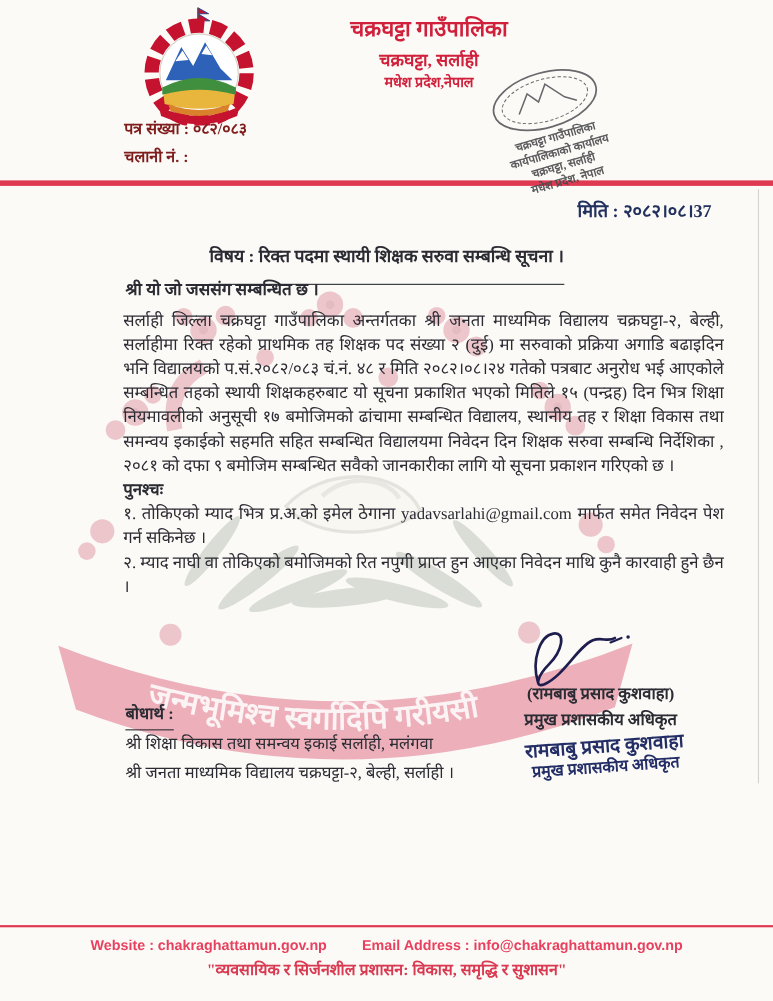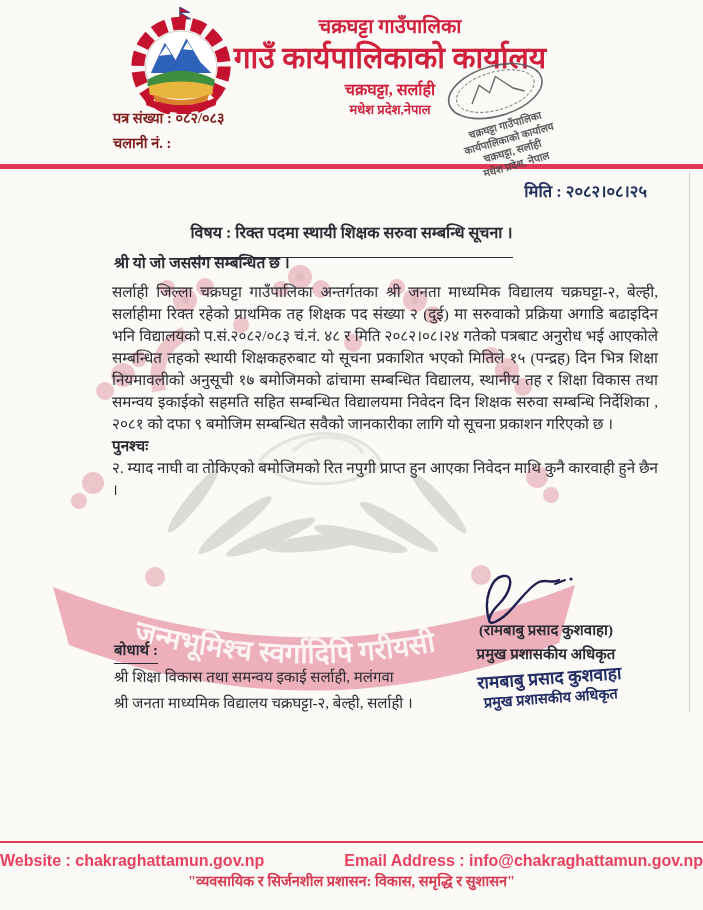--- a/index.html
+++ b/index.html
@@ -38,23 +38,23 @@
         font-weight:bold;font-size:15px;z-index:2;}
   .name-stamp{position:absolute;left:424px;top:668px;width:252px;text-align:center;
         color:#232d66;transform:rotate(-4deg);font-weight:bold;z-index:2;}
   .ns1{font-size:17.5px;line-height:1.2;}
   .ns2{font-size:14.5px;line-height:1.25;}
   
   .bodhartha{position:absolute;left:114px;top:637px;font-size:15px;line-height:26px;z-index:2;}
   .bodhartha .label{font-weight:bold;border-bottom:1.5px solid #2b2b33;display:inline-block;}
   
   .f-rule{position:absolute;left:0;top:841px;width:703px;height:2px;background:#e03a52;z-index:2;}
-  .f-links{position:absolute;left:0;top:852px;width:703px;display:flex;justify-content:space-between;
+  .f-links{position:absolute;left:0;top:852px;width:703px;display:flex;justify-content:center;
         gap:32px;color:#e8405e;font-family:"Liberation Sans","DejaVu Sans",sans-serif;
-        font-weight:bold;font-size:16px;z-index:2;}
+        font-weight:bold;font-size:13px;z-index:2;}
   .f-slogan{position:absolute;left:0;top:870px;width:703px;text-align:center;color:#d93a52;
         font-weight:bold;font-size:14.5px;z-index:2;}
   
   .watermark{position:absolute;left:35px;top:255px;z-index:1;pointer-events:none;}
   .scan-edge{position:absolute;right:13px;top:172px;height:540px;width:1px;
         background:rgba(110,110,110,.28);z-index:4;}
 </style>
 </head>
 <body>
 
@@ -126,21 +126,20 @@
       <path d="M30,46 l6,-9 5,8 z M52,40 l4,-7 5,8 z" fill="#ffffff"></path>
       <path d="M19,68 Q50,52 81,68 L81,74 L19,74 Z" fill="#3f8f3f"></path>
       <path d="M20,74 Q50,66 80,74 L79,82 Q50,90 21,82 Z" fill="#e8b63c"></path>
       <path d="M24,82 Q50,92 76,82 L74,88 Q50,96 26,88 Z" fill="#d9822b"></path>
     </g>
     <path d="M16,84 Q50,100 84,84 L82,92 Q50,106 18,92 Z" fill="#c4122f"></path>
   </svg>
 
   <div class="head-center">
     <div class="m-name">चक्रघट्टा गाउँपालिका</div>
-    <div class="office">गाउँ कार्यपालिकाको कार्यालय</div>
     <div class="addr1">चक्रघट्टा, सर्लाही</div>
     <div class="addr2">मधेश प्रदेश,नेपाल</div>
   </div>
 
   <div class="round-stamp">
     <svg width="104" height="56" viewBox="0 0 104 56">
       <ellipse cx="52" cy="28" rx="48" ry="25" fill="none" stroke="#55555a" stroke-width="1.6"></ellipse>
       <ellipse cx="52" cy="28" rx="40" ry="19" fill="none" stroke="#55555a" stroke-width="0.9" stroke-dasharray="3 2"></ellipse>
       <path d="M26,34 L38,18 L46,28 L56,14 L70,30 L80,36" fill="none" stroke="#55555a" stroke-width="1.4"></path>
     </svg>
@@ -150,30 +149,31 @@
     <div>मधेश प्रदेश, नेपाल</div>
   </div>
 
   <div class="refs">
     <div>पत्र संख्या : ०८२/०८३</div>
     <div>चलानी नं. :</div>
   </div>
 
   <div class="rule"></div>
 
-  <div class="date">मिति : २०८२।०८।२५</div>
+  <div class="date">मिति : २०८२।०८।37</div>
 
   <div class="subject">
     <span>विषय : रिक्त पदमा स्थायी शिक्षक सरुवा सम्बन्धि सूचना ।</span>
   </div>
   <div class="salutation">श्री यो जो जससंग सम्बन्धित छ ।</div>
 
   <div class="letter-flow">
     <p>सर्लाही जिल्ला चक्रघट्टा गाउँपालिका अन्तर्गतका श्री जनता माध्यमिक विद्यालय चक्रघट्टा-२, बेल्ही, सर्लाहीमा रिक्त रहेको प्राथमिक तह शिक्षक पद संख्या २ (दुई) मा सरुवाको प्रक्रिया अगाडि बढाइदिन भनि विद्यालयको प.सं.२०८२/०८३ चं.नं. ४८ र मिति २०८२।०८।२४ गतेको पत्रबाट अनुरोध भई आएकोले सम्बन्धित तहको स्थायी शिक्षकहरुबाट यो सूचना प्रकाशित भएको मितिले १५ (पन्द्रह) दिन भित्र शिक्षा नियमावलीको अनुसूची १७ बमोजिमको ढांचामा सम्बन्धित विद्यालय, स्थानीय तह र शिक्षा विकास तथा समन्वय इकाईको सहमति सहित सम्बन्धित विद्यालयमा निवेदन दिन शिक्षक सरुवा सम्बन्धि निर्देशिका , २०८१ को दफा ९ बमोजिम सम्बन्धित सवैको जानकारीका लागि यो सूचना प्रकाशन गरिएको छ ।</p>
     <p class="ps-label">पुनश्चः</p>
+    <p>१. तोकिएको म्याद भित्र प्र.अ.को इमेल ठेगाना yadavsarlahi@gmail.com मार्फत समेत निवेदन पेश गर्न सकिनेछ ।</p>
     <p>२. म्याद नाघी वा तोकिएको बमोजिमको रित नपुगी प्राप्त हुन आएका निवेदन माथि कुनै कारवाही हुने छैन ।</p>
   </div>
 
   <svg class="sig-script" width="130" height="58" viewBox="0 0 130 58">
     <path d="M34,50 C28,30 36,8 48,6 C60,4 56,22 44,34 C34,44 30,56 40,52 C58,44 70,18 84,12 C92,9 98,14 104,10" fill="none" stroke="#1d1d4e" stroke-width="2.4" stroke-linecap="round"></path>
     <path d="M100,14 l10,-4" stroke="#1d1d4e" stroke-width="2" stroke-linecap="round"></path>
     <circle cx="116" cy="9" r="1.6" fill="#1d1d4e"></circle>
   </svg>
   <div class="sig-name">(रामबाबु प्रसाद कुशवाहा)</div>
   <div class="sig-title">प्रमुख प्रशासकीय अधिकृत</div>

